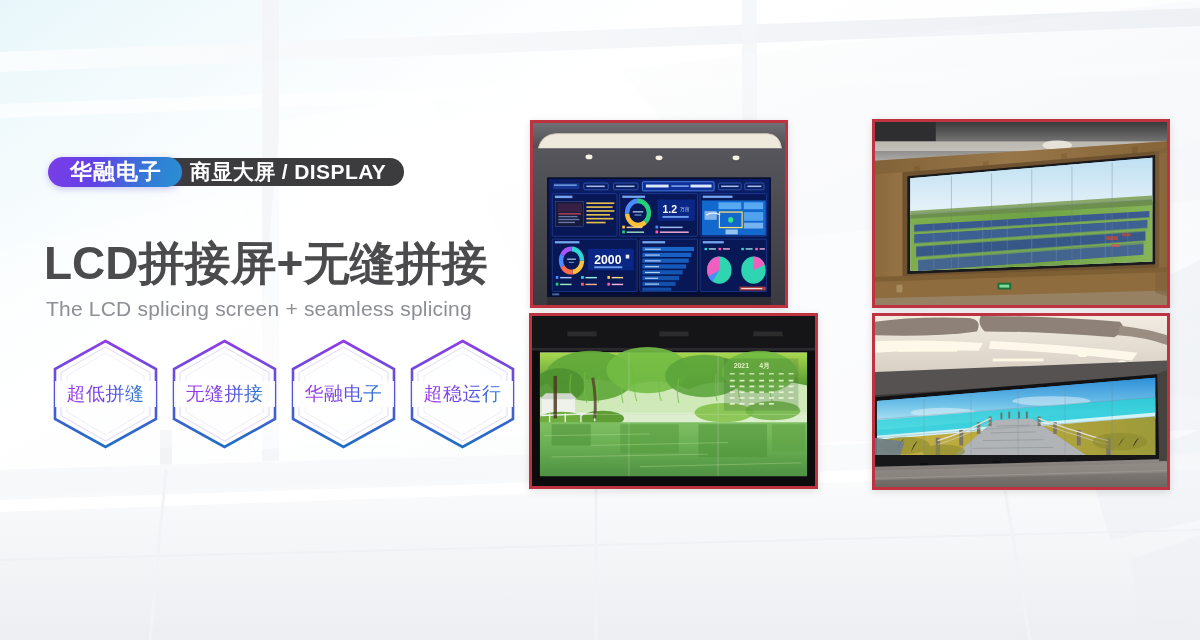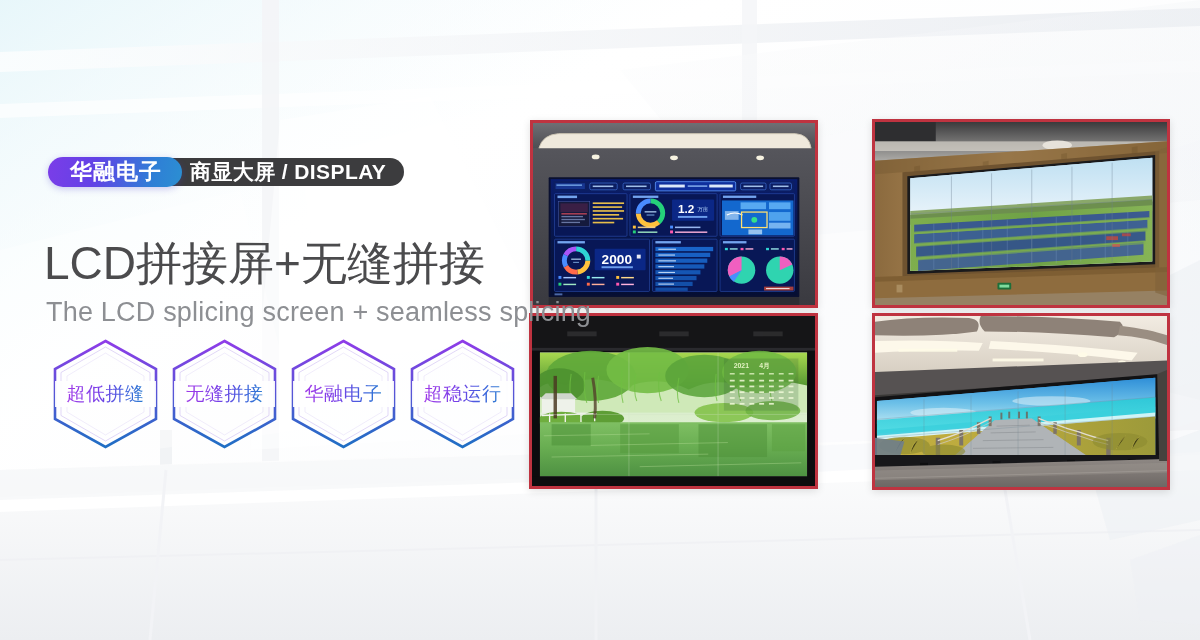--- a/index.html
+++ b/index.html
@@ -48,29 +48,29 @@
     background:#3c3c3e;
     color:#ffffff;
     font-size:21px; font-weight:bold;
     letter-spacing:.4px;
     position:relative; z-index:1;
   }
 
   
   #main-title {
     position:absolute; left:44px; top:233px;
-    font-size:46px; font-weight:normal;
+    font-size:46px; font-weight:bold;
     color:#4b4b4d;
     letter-spacing:0px;
     white-space:nowrap;
     z-index:6;
   }
   #sub-title {
     position:absolute; left:46px; top:297px;
-    font-size:27px;
+    font-size:21px;
     color:#8d8f93;
     letter-spacing:.2px;
     white-space:nowrap;
     z-index:6;
   }
 
   
   #features {
     position:absolute; left:46px; top:338px;
     display:flex; z-index:6;
@@ -93,21 +93,21 @@
 
   
   .photo {
     position:absolute;
     border:3px solid #bf3340;
     overflow:hidden;
     background:#111;
     z-index:5;
     box-shadow:0 2px 8px rgba(0,0,0,.12);
   }
-  #photo-dashboard { left:530px; top:120px; width:288px; height:188px; }
+  #photo-dashboard { left:530px; top:120px; width:258px; height:188px; }
   #photo-solar     { left:872px; top:119px; width:298px; height:189px; }
   #photo-lake      { left:529px; top:313px; width:289px; height:176px; }
   #photo-beach     { left:872px; top:313px; width:298px; height:177px; }
   .photo-inner { position:absolute; inset:0; width:100%; height:100%; }
 </style>
 </head>
 <body>
 
 <div id="banner">
 

